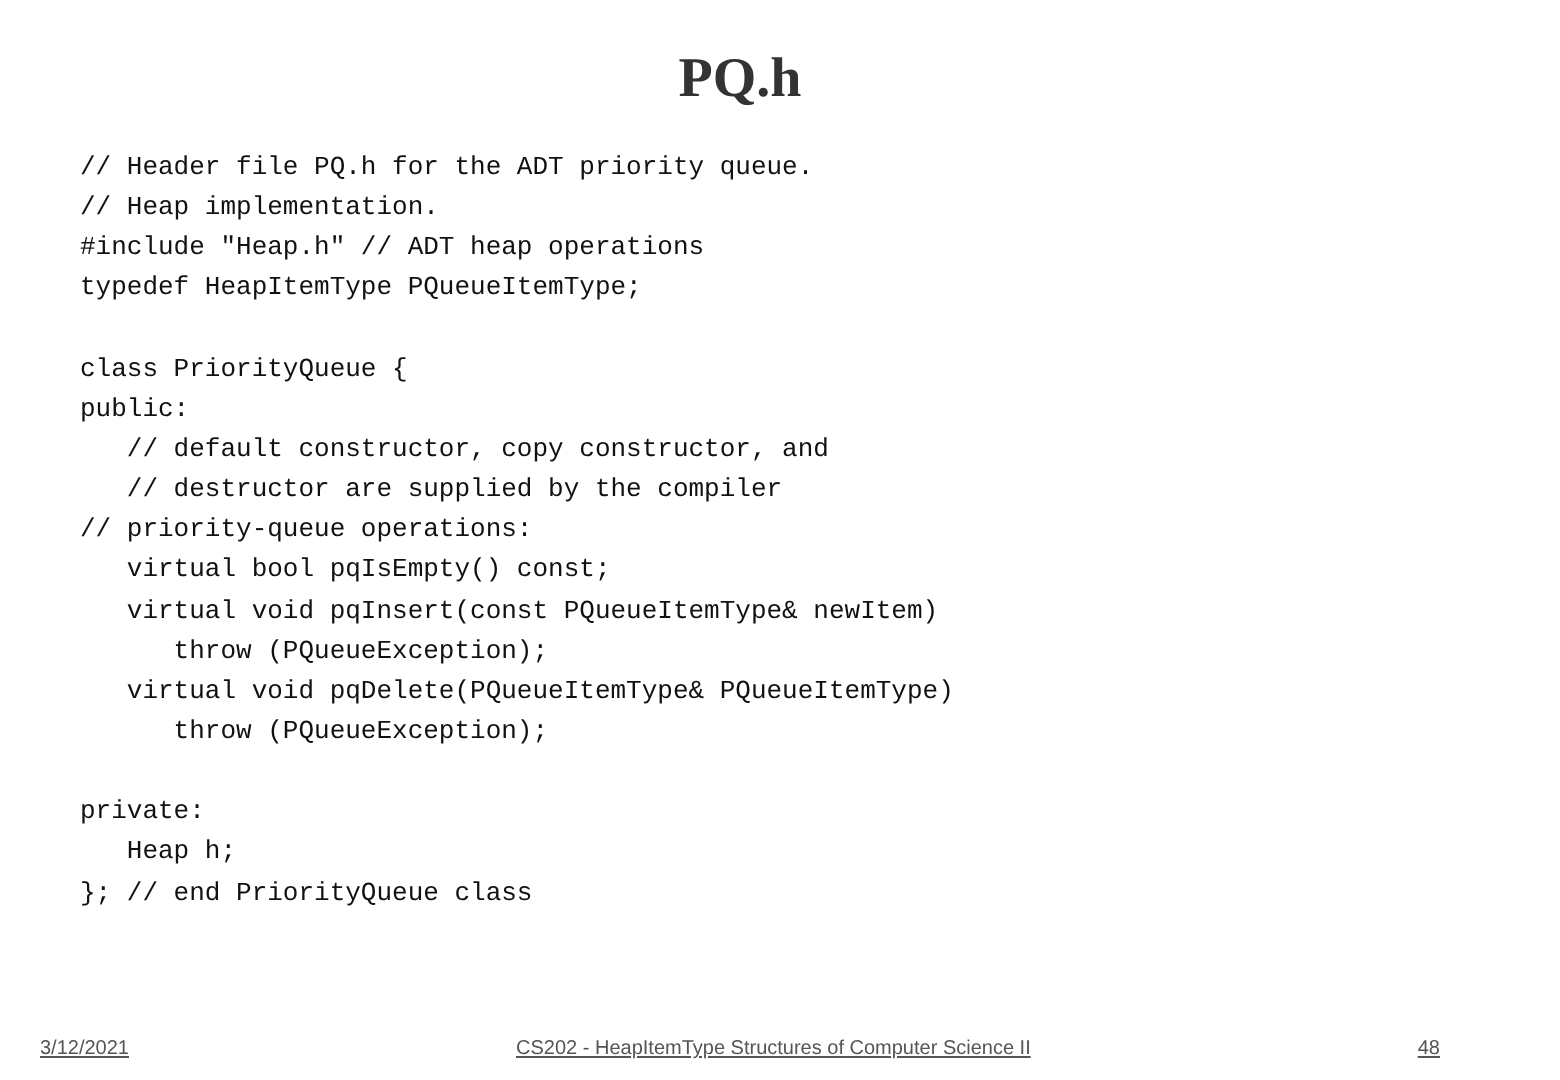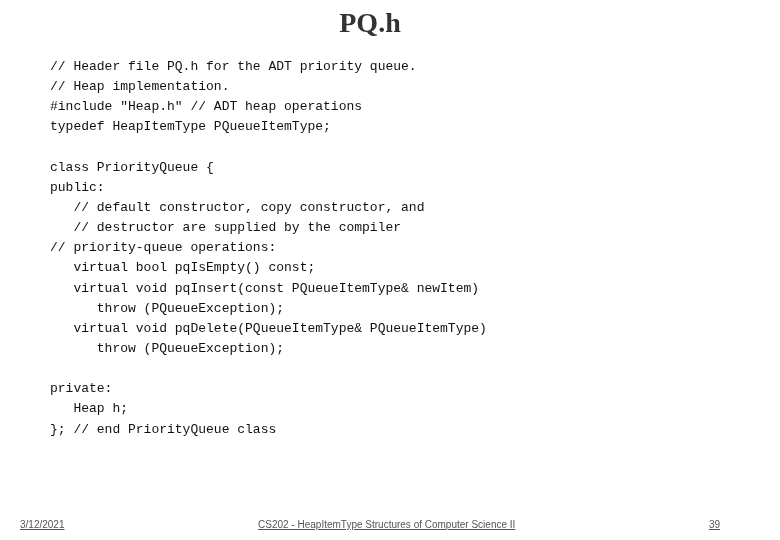--- a/index.html
+++ b/index.html
@@ -13,37 +13,36 @@
       background: #ffffff;
       font-family: Arial, sans-serif;
       position: relative;
       overflow: hidden;
     }
     .slide-container {
       width: 740px;
       height: 540px;
       background: #ffffff;
       position: relative;
-      padding: 7px 40px;
+      padding: 24px 40px;
     }
     .slide-title {
       text-align: center;
       font-size: 28px;
       font-weight: bold;
       color: #333333;
       margin-bottom: 18px;
       font-family: Georgia, serif;
     }
     .code-block {
       font-family: 'Courier New', Courier, monospace;
       font-size: 13px;
       line-height: 1.55;
       color: #111111;
       white-space: pre;
-      margin-left: 10px;
     }
     .footer {
       position: absolute;
       bottom: 10px;
       left: 0;
       width: 100%;
       display: flex;
       justify-content: space-between;
       padding: 0 20px;
       font-size: 10px;
@@ -82,15 +81,15 @@
    virtual void pqDelete(PQueueItemType&amp; PQueueItemType)
       throw (PQueueException);
 
 private:
    Heap h;
 }; // end PriorityQueue class</div>
 
   <div class="footer">
     <span class="footer-left">3/12/2021</span>
     <span class="footer-center">CS202 - HeapItemType Structures of Computer Science II</span>
-    <span class="footer-right">39</span>
+    <span class="footer-right">48</span>
   </div>
 </div>
 
 </body></html>

